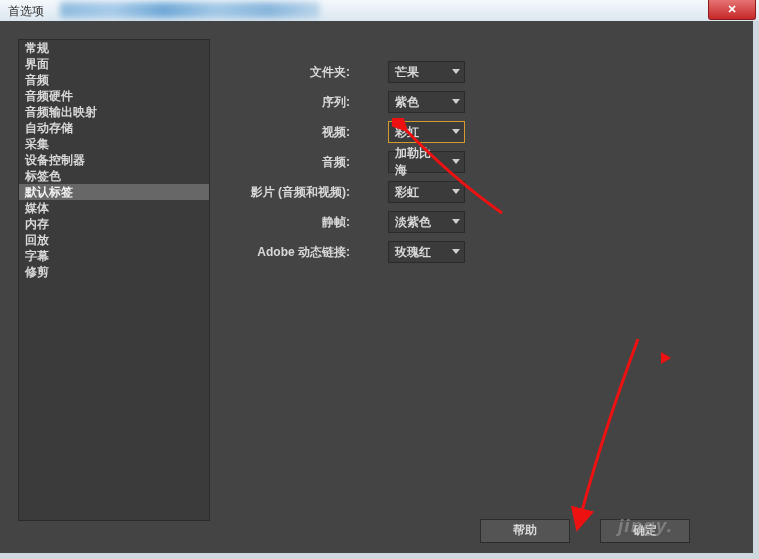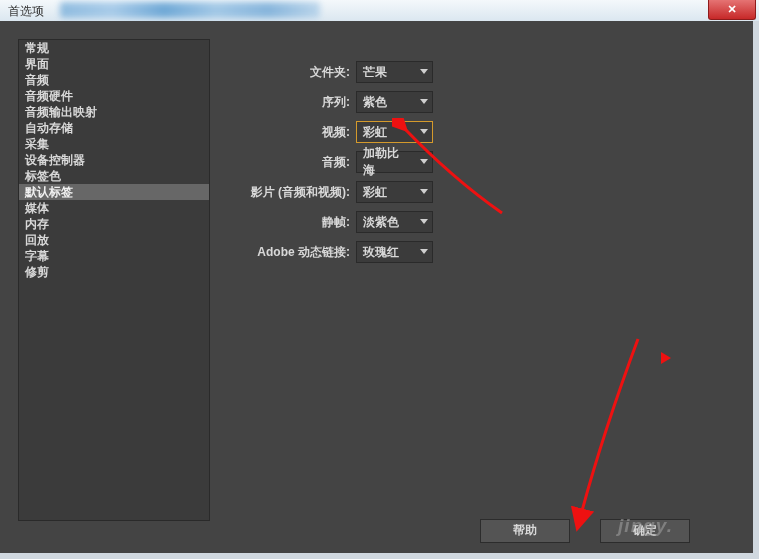--- a/index.html
+++ b/index.html
@@ -9,21 +9,21 @@
   .blurstrip{position:absolute;left:60px;top:2px;width:260px;height:16px;background:linear-gradient(90deg,#6aa6d6 0%,#8fbde4 20%,#3e8bc9 40%,#86b8e0 60%,#5f9dd1 80%,#a9cbe7 100%);filter:blur(3px);opacity:.7;border-radius:3px;}
   .closebtn{position:absolute;right:3px;top:0;width:46px;height:19px;background:linear-gradient(#e57373,#c62828);border:1px solid #8e1b1b;border-top:none;border-radius:0 0 3px 3px;display:flex;align-items:center;justify-content:center;color:#fff;font-weight:bold;font-size:11px;}
   .body{position:absolute;left:0;top:21px;right:0;bottom:0;background:#444444;font-weight:bold;}
   .sideedge{position:absolute;top:0;bottom:0;width:6px;background:#d0d8df;}
   .sideedge.right{right:0;}
   .botedge{position:absolute;left:0;right:0;bottom:0;height:6px;background:#d0d8df;}
   .catlist{position:absolute;left:18px;top:18px;width:190px;height:480px;border:1px solid #2a2a2a;background:#3b3b3b;overflow:hidden;}
   .catlist .item{height:16px;line-height:16px;padding:0 6px;color:#d8d8d8;cursor:default;}
   .catlist .item.sel{background:#676767;color:#f0f0f0;}
   .formwrap{position:absolute;left:235px;top:40px;width:260px;}
-  .row{display:flex;align-items:center;height:22px;margin-bottom:8px;}
+  .row{display:flex;align-items:center;height:22px;margin-bottom:8px;gap:32px;}
   .row .lab{width:115px;text-align:right;padding-right:6px;color:#d8d8d8;}
   .dd{position:relative;width:75px;height:20px;background:#3b3b3b;border:1px solid #2a2a2a;display:flex;align-items:center;justify-content:flex-end;}
   .dd.hl{border:1px solid #d49a2c;}
   .dd .val{flex:1;padding:0 6px;color:#d8d8d8;}
   .dd .arr{width:16px;height:100%;display:flex;align-items:center;justify-content:center;}
   .dd .arr svg{display:block;}
   .btnrow{position:absolute;left:0;bottom:14px;width:100%;height:26px;}
   .btn{position:absolute;width:88px;height:22px;line-height:20px;text-align:center;background:#545454;border:1px solid #2c2c2c;color:#d8d8d8;}
   .arrow-svg{position:absolute;pointer-events:none;}
   .wm{position:absolute;right:86px;bottom:22px;color:#9c9c9c;font-style:italic;font-size:19px;letter-spacing:1px;opacity:.6;}

